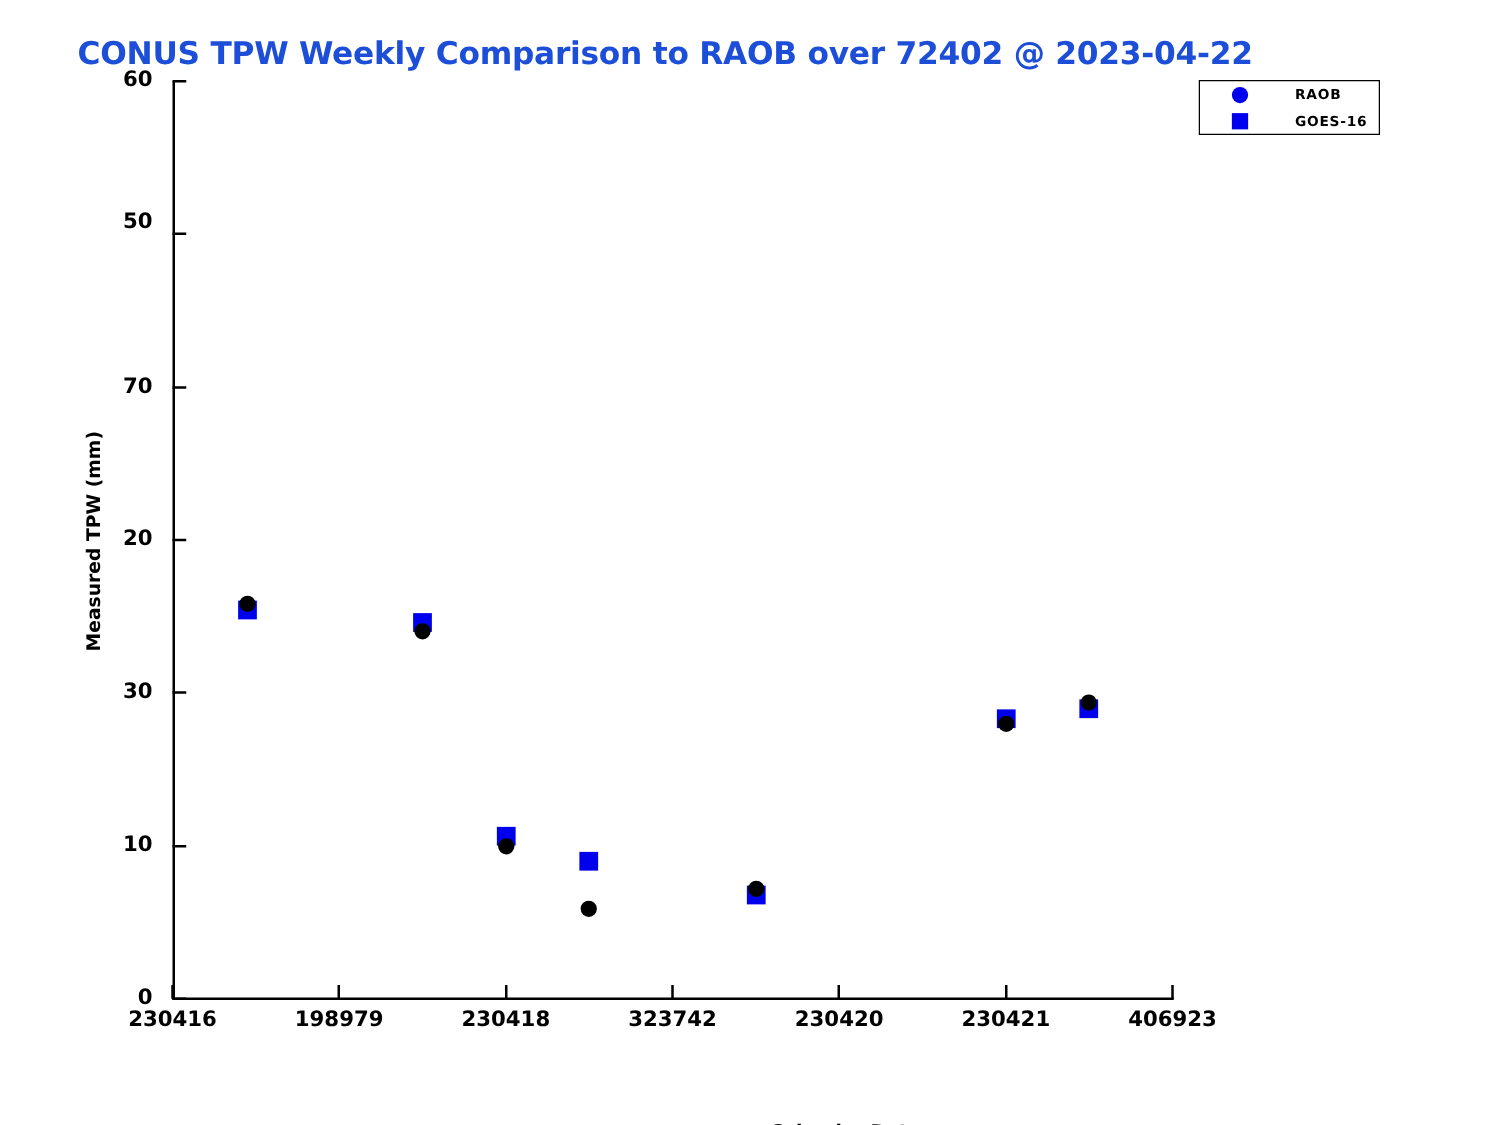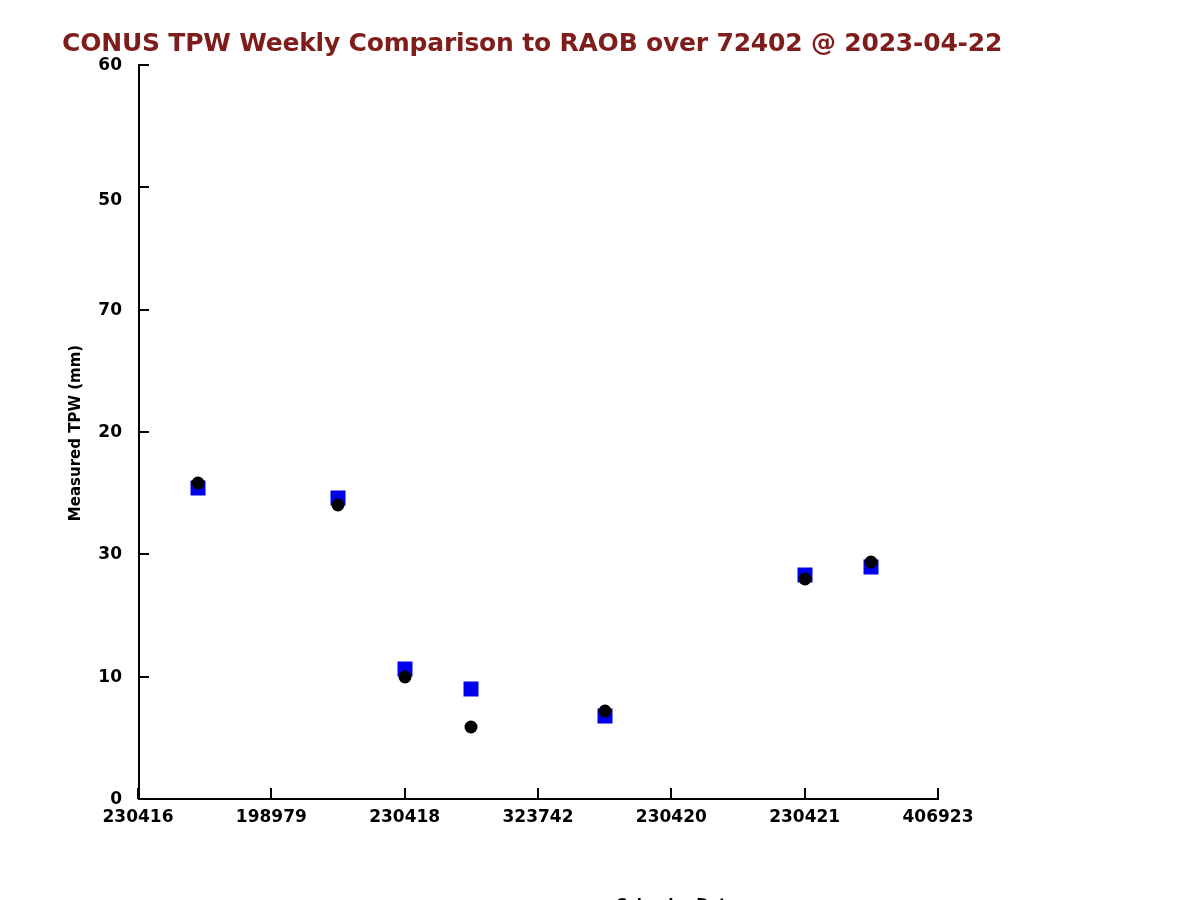--- a/index.html
+++ b/index.html
@@ -18,21 +18,21 @@
     width: 1200px;
     height: 900px;
     background: #ffffff;
   }
   #chart-title {
     position: absolute;
     left: 62px;
     top: 28px;
     font-size: 25px;
     font-weight: bold;
-    color: #7f1d1d;
+    color: #1d4ed8;
     white-space: nowrap;
     letter-spacing: -0.2px;
     font-family: "DejaVu Sans", sans-serif;
   }
   
   #plot-area {
     position: absolute;
     left: 138px;
     top: 65px;
     width: 800px;
@@ -184,21 +184,21 @@
       <div class="ytick-label" style="top: 788px;">0</div>
       <div class="ytick" style="top: 675.667px;"></div>
       <div class="ytick-label" style="top: 666px;">10</div>
       <div class="ytick" style="top: 553.333px;"></div>
       <div class="ytick-label" style="top: 543.333px;">30</div>
       <div class="ytick" style="top: 431px;"></div>
       <div class="ytick-label" style="top: 421px;">20</div>
       <div class="ytick" style="top: 308.667px;"></div>
       <div class="ytick-label" style="top: 298.667px;">70</div>
       <div class="ytick" style="top: 186.333px;"></div>
-      <div class="ytick-label" style="top: 189px; margin-left: 38px;">50</div>
+      <div class="ytick-label" style="top: 167px; margin-left: 38px;">50</div>
       <div class="ytick" style="top: 64px;"></div>
       <div class="ytick-label" style="top: 54px;">60</div>
     </div>
   <div id="xtick-group">
       <div class="xtick" style="left: 137px;"></div>
       <div class="xtick-label" style="left: 138px;">230416</div>
       <div class="xtick" style="left: 270.333px;"></div>
       <div class="xtick-label" style="left: 271.333px;">198979</div>
       <div class="xtick" style="left: 403.667px;"></div>
       <div class="xtick-label" style="left: 404.667px;">230418</div>
@@ -226,14 +226,24 @@
         <div class="marker raob" style="left: 60px; top: 418.38px; background: rgb(0, 0, 0);"></div>
         <div class="marker raob" style="left: 200px; top: 440.4px; background: rgb(0, 0, 0);"></div>
         <div class="marker raob" style="left: 266.667px; top: 611.667px; background: rgb(0, 0, 0);"></div>
         <div class="marker raob" style="left: 333.333px; top: 661.823px; background: rgb(0, 0, 0);"></div>
         <div class="marker raob" style="left: 466.667px; top: 645.92px; background: rgb(0, 0, 0);"></div>
         <div class="marker raob" style="left: 666.667px; top: 513.8px; background: rgb(0, 0, 0);"></div>
         <div class="marker raob" style="left: 733.333px; top: 496.673px; background: rgb(0, 0, 0);"></div>
       </div>
   </div>
 
+  <div id="legend">
+      <div class="legend-row r0">
+        <span class="legend-mark circ" style="background: rgb(0, 0, 238);"></span>
+        <span class="legend-text">RAOB</span>
+      </div>
+      <div class="legend-row r1">
+        <span class="legend-mark sq" style="background: rgb(0, 0, 238);"></span>
+        <span class="legend-text">GOES-16</span>
+      </div>
+    </div>
 
 </div>
 
 </body></html>

